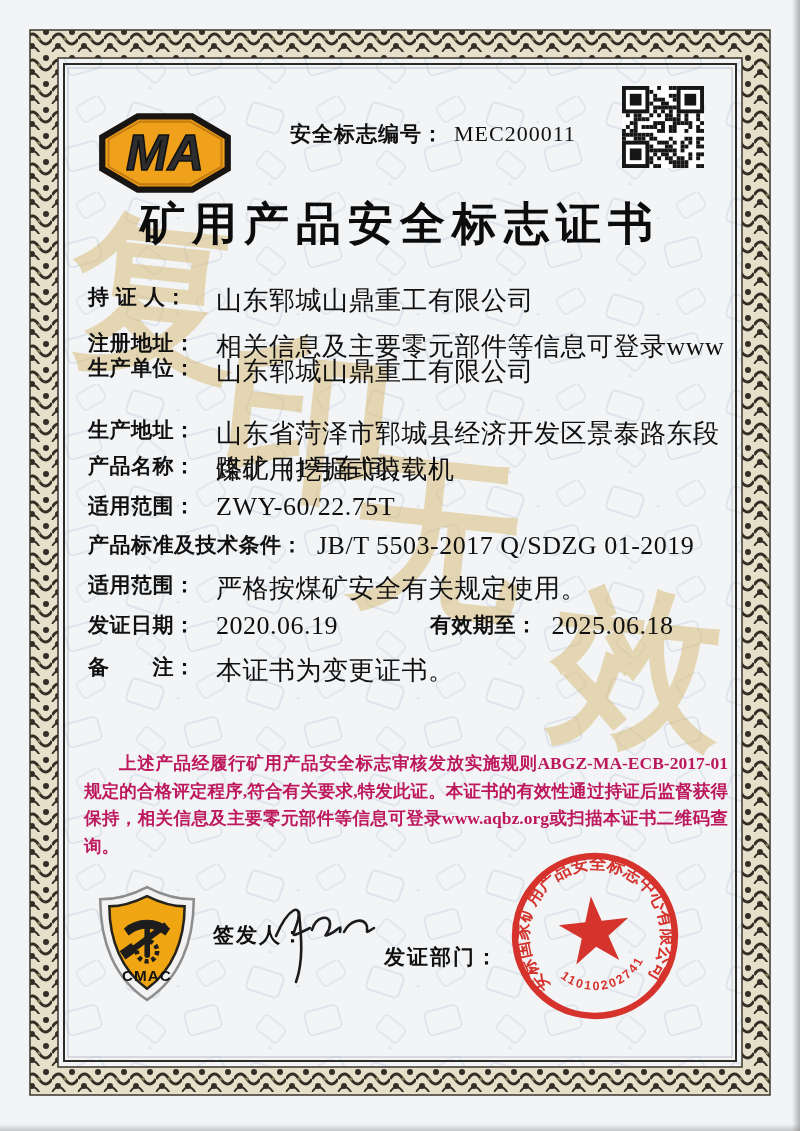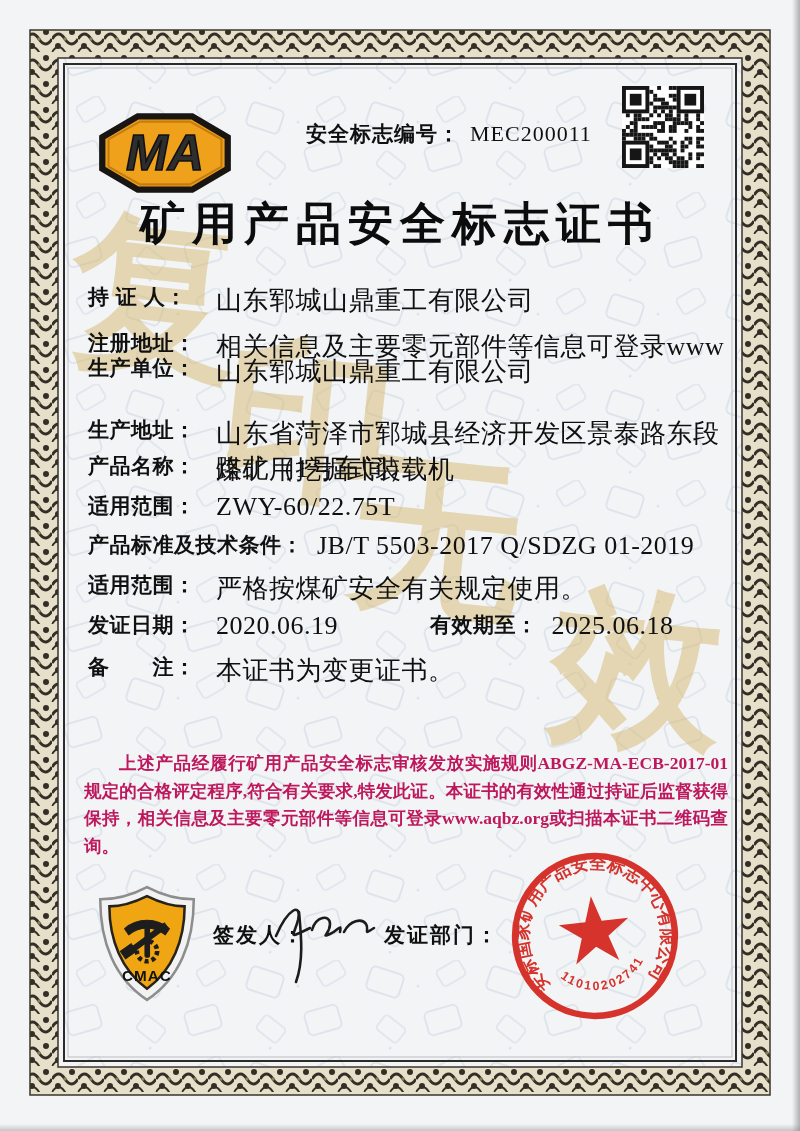--- a/index.html
+++ b/index.html
@@ -12,21 +12,21 @@
     background:linear-gradient(to right,rgba(0,0,0,0),rgba(120,120,120,.55));}
   .scan-edge-bottom{position:absolute;left:0;bottom:0;width:100%;height:7px;
     background:linear-gradient(to bottom,rgba(0,0,0,0),rgba(140,140,140,.45));}
   
   .wm{position:absolute;font-family:"Liberation Serif",serif;font-size:172px;
       line-height:1;color:rgba(214,184,109,.5);transform:rotate(6deg);z-index:1;
       font-weight:700;pointer-events:none;}
   
   .content{position:absolute;z-index:3;left:0;top:0;width:800px;height:1131px;}
   .ma-badge{position:absolute;left:96px;top:110px;width:138px;height:86px;}
-  .certno{position:absolute;left:306px;top:120px;font-size:21px;white-space:nowrap;}
+  .certno{position:absolute;left:290px;top:120px;font-size:21px;white-space:nowrap;}
   .certno .lbl{font-weight:700;letter-spacing:1px;}
   .certno .val{font-family:"Liberation Serif",serif;font-size:22px;margin-left:10px;letter-spacing:1px;}
   .qr{position:absolute;left:622px;top:86px;width:82px;height:82px;}
   .qr svg{width:100%;height:100%;}
   .title{position:absolute;left:0;top:194px;width:800px;text-align:center;
      font-size:45px;font-weight:900;letter-spacing:7px;color:#0c0c0c;}
   .rows{position:absolute;left:88px;top:0;width:648px;}
   .row{position:absolute;left:0;white-space:nowrap;}
   .row .lbl{display:inline-block;font-weight:800;font-size:21px;letter-spacing:.5px;vertical-align:top;}
   .row .lbl.fixed{width:128px;}
@@ -34,21 +34,21 @@
      font-weight:400;letter-spacing:.5px;vertical-align:top;}
   .row.wrap{white-space:normal;}
   .row.wrap .val{width:516px;}
   .daterow .pair2{position:absolute;left:342px;top:0;}
   .statement{position:absolute;left:84px;top:750px;width:644px;font-family:"Liberation Serif",serif;
      font-size:17.5px;line-height:27.5px;font-weight:700;text-align:justify;text-indent:2em;color:#be185d;}
   .cmac{position:absolute;left:94px;top:884px;width:106px;height:120px;}
   .signer-lbl,.issuer-lbl{position:absolute;font-family:"Liberation Serif",serif;
      font-weight:800;font-size:21px;letter-spacing:2px;}
   .signer-lbl{left:213px;top:921px;}
-  .issuer-lbl{left:384px;top:921px;}
+  .issuer-lbl{left:384px;top:943px;}
   .signature{position:absolute;left:266px;top:890px;width:118px;height:100px;}
   .stamp{position:absolute;left:487px;top:828px;width:216px;height:216px;
      transform:rotate(-6deg);opacity:.93;z-index:4;}
 </style>
 </head>
 <body>
 
 <div class="certificate">
 
   <svg class="layer" viewBox="0 0 800 1131" aria-hidden="true">

